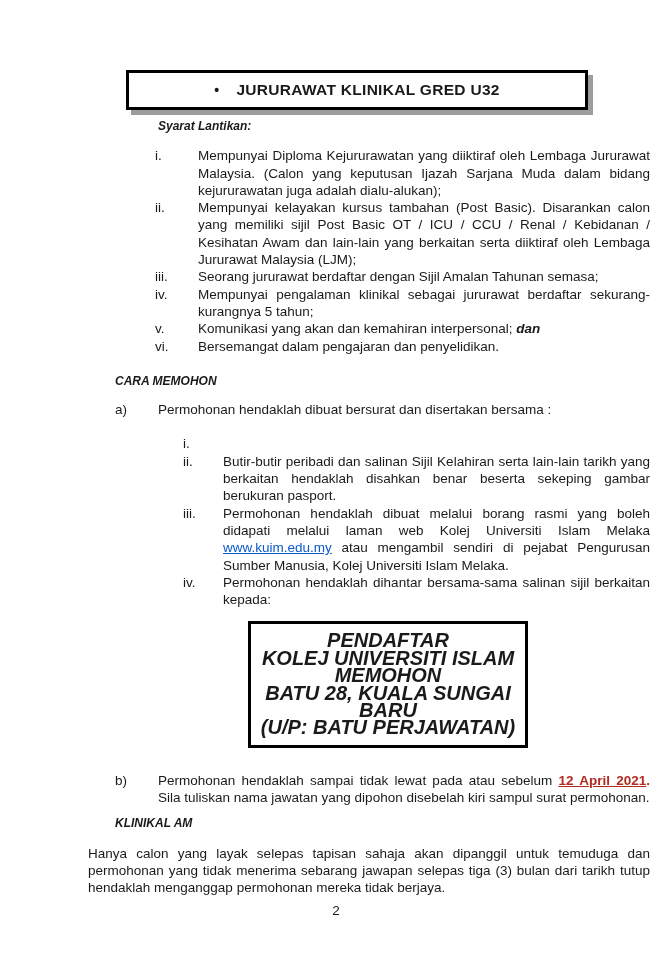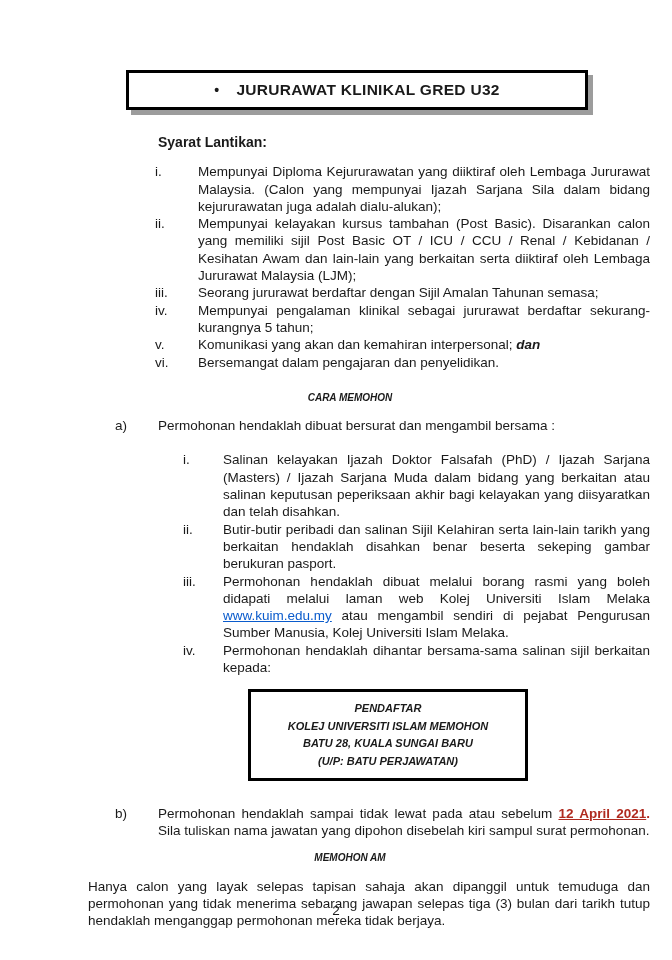--- a/index.html
+++ b/index.html
@@ -28,56 +28,57 @@
     font-size:15.5px;
     letter-spacing:0.3px;
     line-height:17px;
   }
   .title-box .bullet { display:inline-block; margin-right:17px; font-size:14px; }
 
   
   .content { margin-left:115px; margin-right:22px; }
 
   .syarat-heading {
-    margin-top:24px;
+    margin-top:8px;
     margin-left:43px;
     font-weight:bold;
-    font-size:14px;
+    font-style:italic;
+    font-size:12px;
   }
 
   .list1 { margin-top:12px; }
   .row { display:flex; }
   .num1 { flex:none; margin-left:40px; width:43px; }
   .num2 { flex:none; margin-left:68px; width:40px; }
   .txt  { flex:1; text-align:justify; }
   .bi   { font-weight:bold; font-style:italic; }
 
   .center-head {
     width:470px;
     margin-top:18px;
-    text-align:center;
+    text-align:left;
     font-weight:bold;
     font-style:italic;
-    font-size:10px;
+    font-size:12px;
   }
   .a-row { margin-top:11px; }
   .list2 { margin-top:17px; }
 
   .link { color:var(--link-blue,#0a5bcc); text-decoration:underline; }
 
   .address-box {
     box-sizing:border-box;
     width:280px;
     margin:13px 0 0 133px;
     border:3px solid #000;
     padding:8px 4px;
     text-align:center;
     font-weight:bold;
     font-style:italic;
-    font-size:11px;
+    font-size:20px;
     line-height:17.4px;
     background:#fff;
   }
 
   .b-row { margin-top:24px; }
   .date-red { color:var(--date-red,#b02b20); font-weight:bold; text-decoration:underline; }
   .dot-red  { color:var(--date-red,#b02b20); font-weight:bold; }
 
   .perkara-head { margin-top:9px; }
   .perkara-text { margin-top:12px; text-align:justify; }
@@ -99,21 +100,21 @@
     <span class="bullet">•</span><span>JURURAWAT KLINIKAL GRED U32</span>
   </div>
 
   <div class="content">
 
     <div class="syarat-heading">Syarat Lantikan:</div>
 
     <div class="list1">
       <div class="row">
         <span class="num1">i.</span>
-        <span class="txt">Mempunyai Diploma Kejururawatan yang diiktiraf oleh Lembaga Jururawat Malaysia. (Calon yang mempunyai Ijazah Sarjana Sila dalam bidang kejururawatan juga adalah dialu-alukan);</span>
+        <span class="txt">Mempunyai Diploma Kejururawatan yang diiktiraf oleh Lembaga Jururawat Malaysia. (Calon yang keputusan Ijazah Sarjana Muda dalam bidang kejururawatan juga adalah dialu-alukan);</span>
       </div>
       <div class="row">
         <span class="num1">ii.</span>
         <span class="txt">Mempunyai kelayakan kursus tambahan (Post Basic). Disarankan calon yang memiliki sijil Post Basic OT / ICU / CCU / Renal / Kebidanan / Kesihatan Awam dan lain-lain yang berkaitan serta diiktiraf oleh Lembaga Jururawat Malaysia (LJM);</span>
       </div>
       <div class="row">
         <span class="num1">iii.</span>
         <span class="txt">Seorang jururawat berdaftar dengan Sijil Amalan Tahunan semasa;</span>
       </div>
       <div class="row">
@@ -127,27 +128,26 @@
       <div class="row">
         <span class="num1">vi.</span>
         <span class="txt">Bersemangat dalam pengajaran dan penyelidikan.</span>
       </div>
     </div>
 
     <div class="center-head">CARA MEMOHON</div>
 
     <div class="row a-row">
       <span class="num1" style="margin-left:0;">a)</span>
-      <span class="txt">Permohonan hendaklah dibuat bersurat dan mengambil bersama :</span>
+      <span class="txt">Permohonan hendaklah dibuat bersurat dan disertakan bersama :</span>
     </div>
 
     <div class="list2">
       <div class="row">
         <span class="num2">i.</span>
-        <span class="txt">Salinan kelayakan Ijazah Doktor Falsafah (PhD) / Ijazah Sarjana (Masters) / Ijazah Sarjana Muda dalam bidang yang berkaitan atau salinan keputusan peperiksaan akhir bagi kelayakan yang diisyaratkan dan telah disahkan.</span>
       </div>
       <div class="row">
         <span class="num2">ii.</span>
         <span class="txt">Butir-butir peribadi dan salinan Sijil Kelahiran serta lain-lain tarikh yang berkaitan hendaklah disahkan benar beserta sekeping gambar berukuran pasport.</span>
       </div>
       <div class="row">
         <span class="num2">iii.</span>
         <span class="txt"><span>Permohonan hendaklah dibuat melalui borang rasmi yang boleh didapati melalui laman web Kolej Universiti Islam Melaka </span><span class="link">www.kuim.edu.my</span><span> atau mengambil sendiri di pejabat Pengurusan Sumber Manusia, Kolej Universiti Islam Melaka.</span></span>
       </div>
       <div class="row">
@@ -161,21 +161,21 @@
       <div>KOLEJ UNIVERSITI ISLAM MEMOHON</div>
       <div>BATU 28, KUALA SUNGAI BARU</div>
       <div>(U/P: BATU PERJAWATAN)</div>
     </div>
 
     <div class="row b-row">
       <span class="num1" style="margin-left:0;">b)</span>
       <span class="txt"><span>Permohonan hendaklah sampai tidak lewat pada atau sebelum </span><span class="date-red">12 April 2021</span><span class="dot-red">.</span><span> Sila tuliskan nama jawatan yang dipohon disebelah kiri sampul surat permohonan.</span></span>
     </div>
 
-    <div class="center-head perkara-head">MEMOHON AM</div>
+    <div class="center-head perkara-head">KLINIKAL AM</div>
 
     <div class="perkara-text" style="margin-left:-27px;">Hanya calon yang layak selepas tapisan sahaja akan dipanggil untuk temuduga dan permohonan yang tidak menerima sebarang jawapan selepas tiga (3) bulan dari tarikh tutup hendaklah menganggap permohonan mereka tidak berjaya.</div>
 
   </div>
 
   <div class="pagenum">2</div>
 
 </div>
 
 </body></html>

